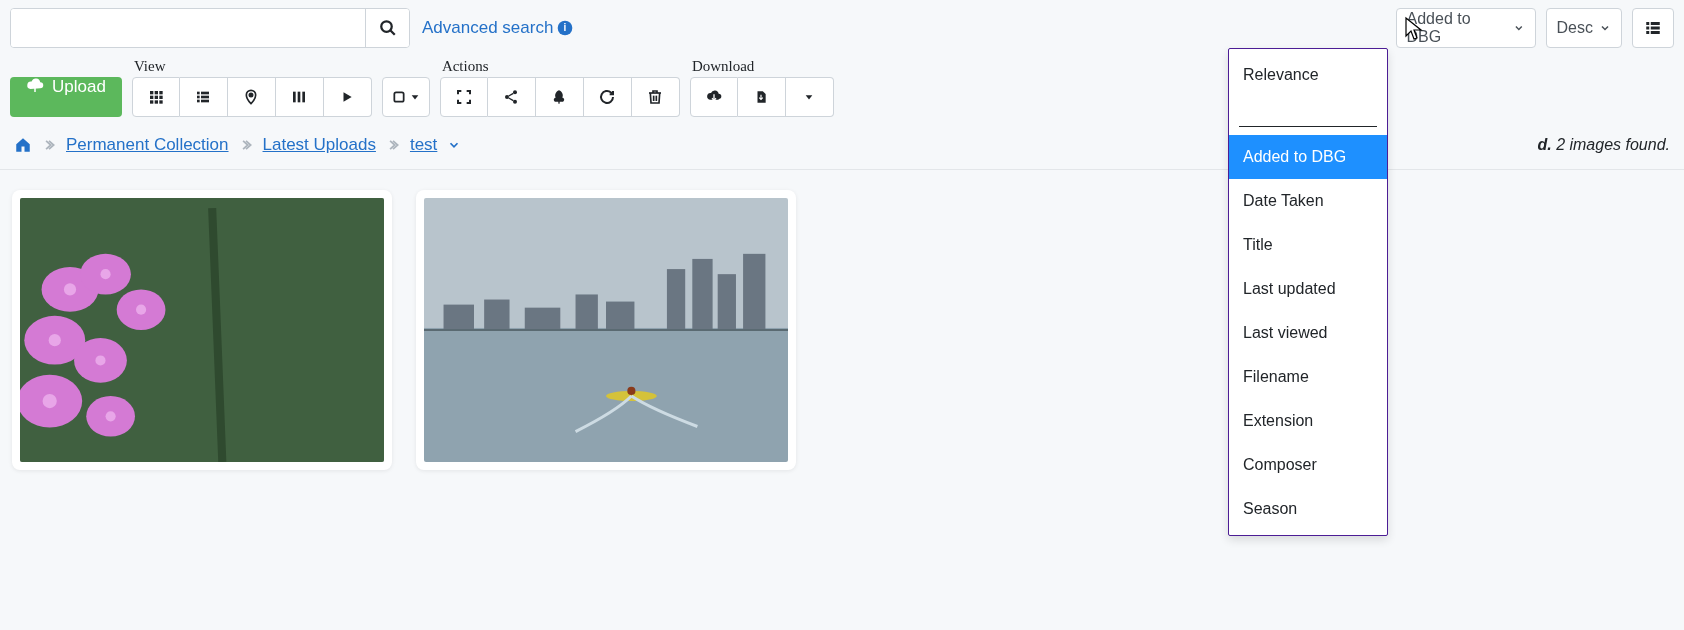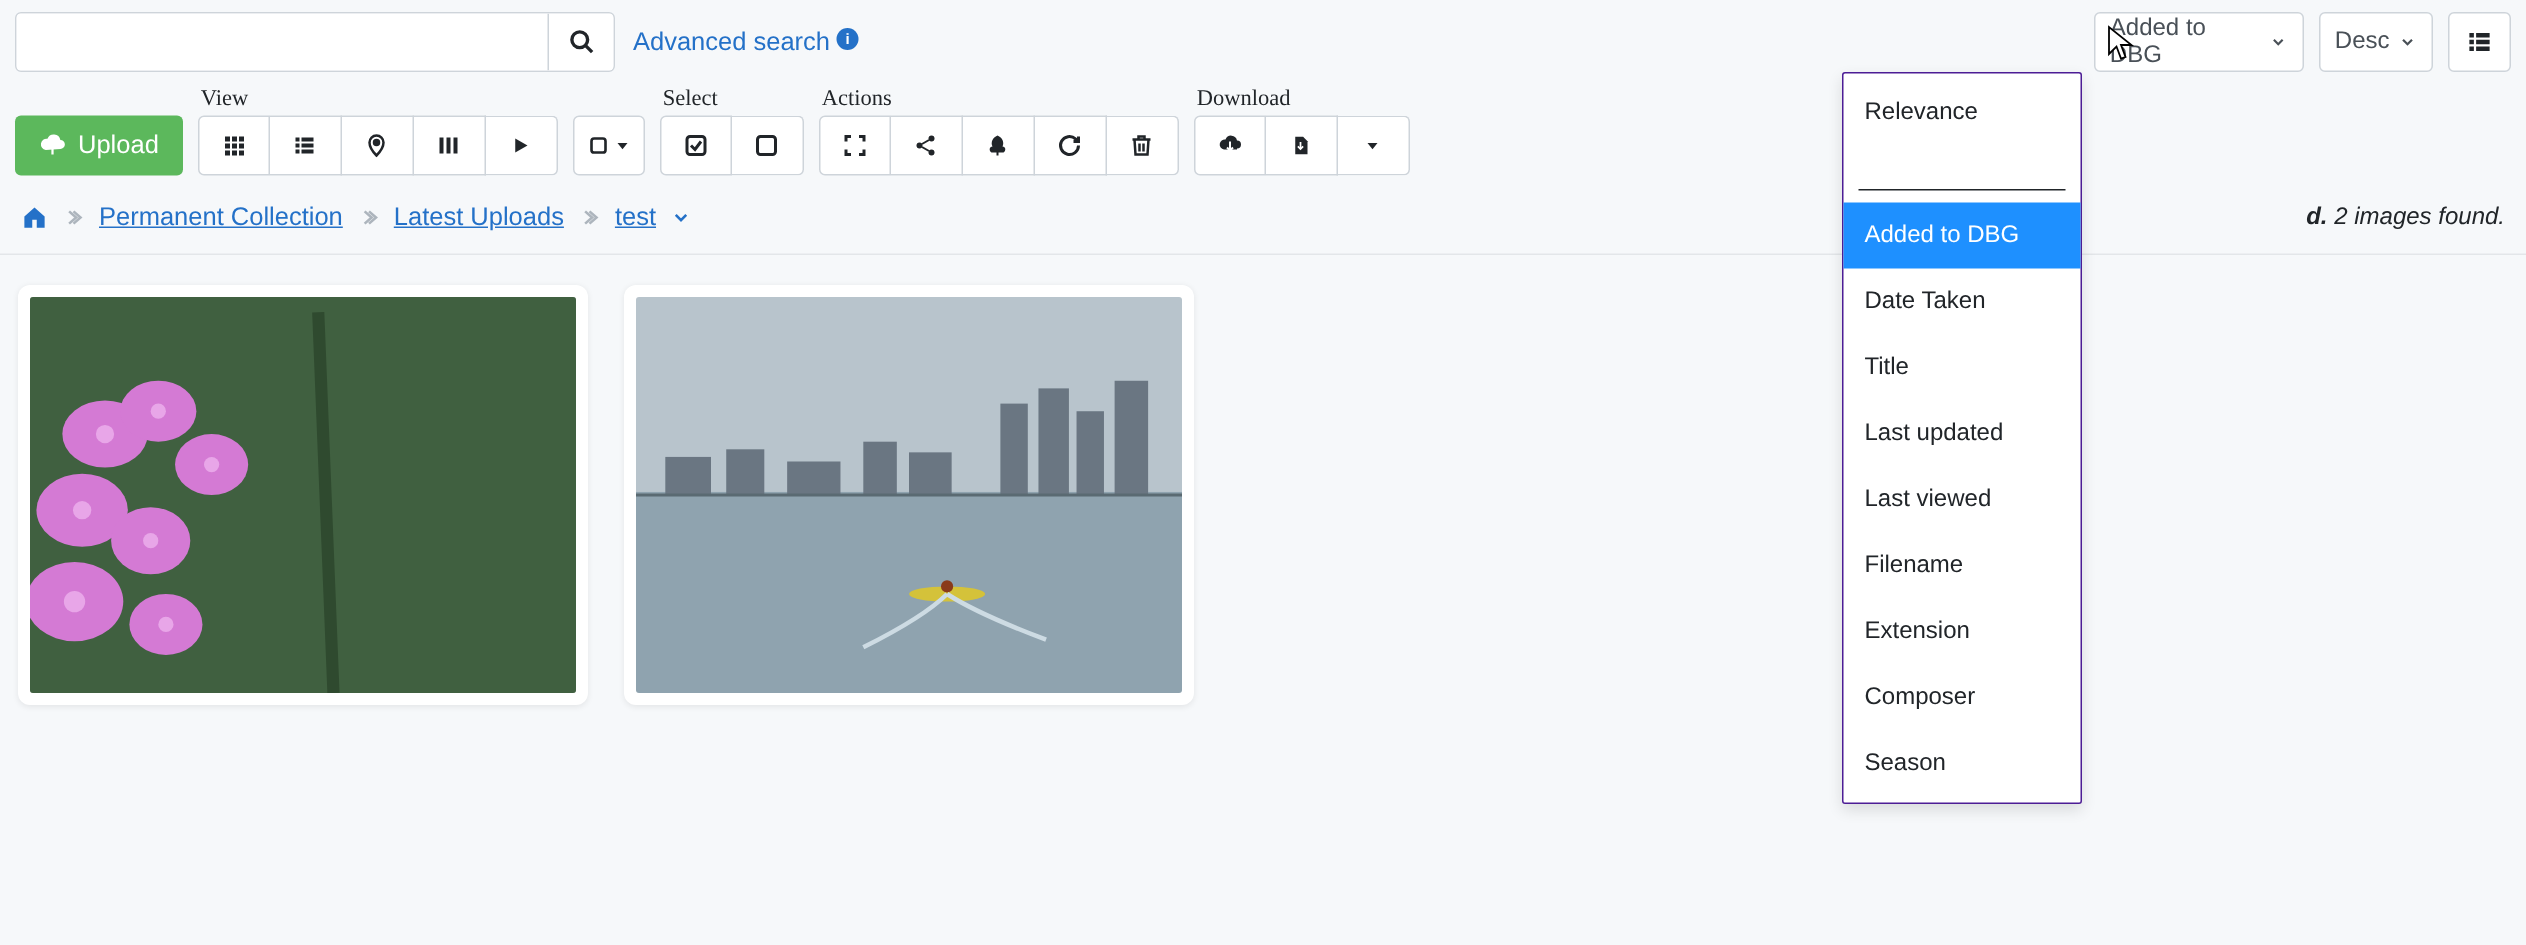--- a/index.html
+++ b/index.html
@@ -42,21 +42,21 @@
     width: 44px;
     display: flex;
     align-items: center;
     justify-content: center;
     border-left: 1px solid #ced4da;
     background: #fff;
   }
   .adv-search {
     color: #2471c8;
     display: flex;
-    align-items: flex-start;
+    align-items: center;
     gap: 4px;
     font-size: 17px;
   }
   .top-right {
     margin-left: auto;
     display: flex;
     align-items: center;
     gap: 10px;
     position: relative;
   }
@@ -82,21 +82,21 @@
     align-items: flex-end;
     padding: 10px 10px 8px 10px;
     gap: 10px;
   }
   .upload-btn {
     background: #5cb85c;
     color: #fff;
     border-radius: 4px;
     height: 40px;
     display: flex;
-    align-items: center;
+    align-items: flex-start;
     gap: 8px;
     padding: 0 16px;
     font-size: 17px;
   }
   .tb-group { display: flex; flex-direction: column; gap: 2px; font-family: Liberation Serif, serif; }
   .tb-label { font-size: 15px; color: #212529; padding-left: 2px; }
   .btn-row { display: flex; }
   .tb-btn {
     background: #fff;
     border: 1px solid #ced4da;
@@ -321,36 +321,20 @@
         <svg width="14" height="14" viewBox="0 0 24 24" fill="none" stroke="#212529" stroke-width="3">
             <rect x="4" y="4" width="16" height="16" rx="3"></rect>
           </svg>
         <svg width="10" height="10" viewBox="0 0 24 24" fill="#212529">
             <polygon points="4 8 20 8 12 18"></polygon>
           </svg>
       </div>
     </div>
   </div>
 
-  <div class="tb-group">
-    <span class="tb-label">Select</span>
-    <div class="btn-row">
-      <div class="tb-btn">
-        <svg width="16" height="16" viewBox="0 0 24 24" fill="none" stroke="#212529" stroke-width="3">
-            <rect x="3" y="3" width="18" height="18" rx="3"></rect>
-            <polyline points="7 12 11 16 17 8"></polyline>
-          </svg>
-      </div>
-      <div class="tb-btn">
-        <svg width="16" height="16" viewBox="0 0 24 24" fill="none" stroke="#212529" stroke-width="3">
-            <rect x="3" y="3" width="18" height="18" rx="3"></rect>
-          </svg>
-      </div>
-    </div>
-  </div>
 
   <div class="tb-group">
     <span class="tb-label">Actions</span>
     <div class="btn-row">
       <div class="tb-btn">
         <svg width="16" height="16" viewBox="0 0 24 24" fill="none" stroke="#212529" stroke-width="3">
             <polyline points="3 8 3 3 8 3"></polyline>
             <polyline points="16 3 21 3 21 8"></polyline>
             <polyline points="21 16 21 21 16 21"></polyline>
             <polyline points="8 21 3 21 3 16"></polyline>

